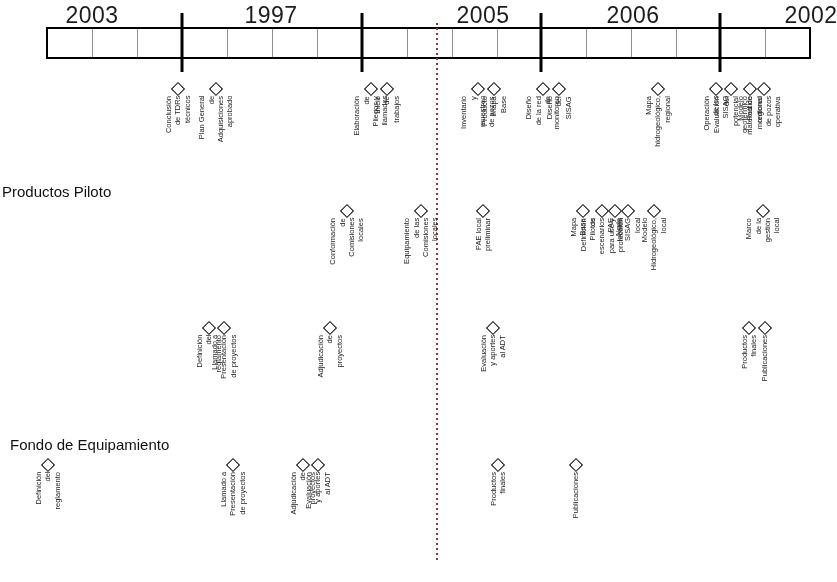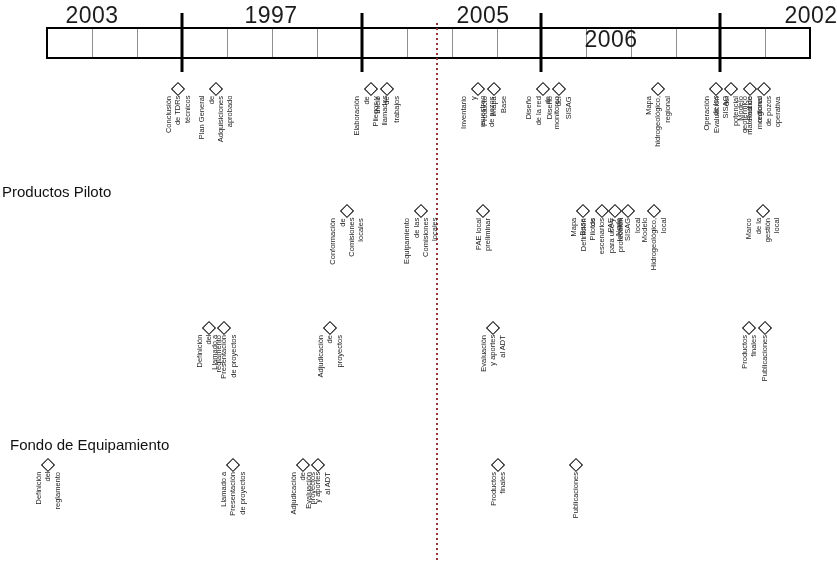--- a/index.html
+++ b/index.html
@@ -50,21 +50,21 @@
     <div class="qtick" style="left: 631px; top: 29px; height: 28px;"></div>
     <div class="qtick" style="left: 676px; top: 29px; height: 28px;"></div>
     <div class="qtick" style="left: 765px; top: 29px; height: 28px;"></div>
     <div class="ytick" style="left: 182px; top: 13px; height: 59px;"></div>
     <div class="ytick" style="left: 362px; top: 13px; height: 59px;"></div>
     <div class="ytick" style="left: 541px; top: 13px; height: 59px;"></div>
     <div class="ytick" style="left: 720px; top: 13px; height: 59px;"></div>
     <div class="year-label" style="left: 92px;">2003</div>
     <div class="year-label" style="left: 271px;">1997</div>
     <div class="year-label" style="left: 451px; margin-left: 32px;">2005</div>
-    <div class="year-label" style="left: 611px; margin-top: 24px;">2006</div>
+    <div class="year-label" style="left: 633px;">2006</div>
     <div class="year-label" style="left: 811px;">2002</div>
     <div class="milestone" style="left: 178px; top: 89px;">
       <div class="diamond"></div>
       <div class="mlabel">Conclusión de TDRs
 técnicos</div>
     </div>
     <div class="milestone" style="left: 216px; top: 89px;">
       <div class="diamond"></div>
       <div class="mlabel">Plan General de
 Adquisiciones aprobado</div>

